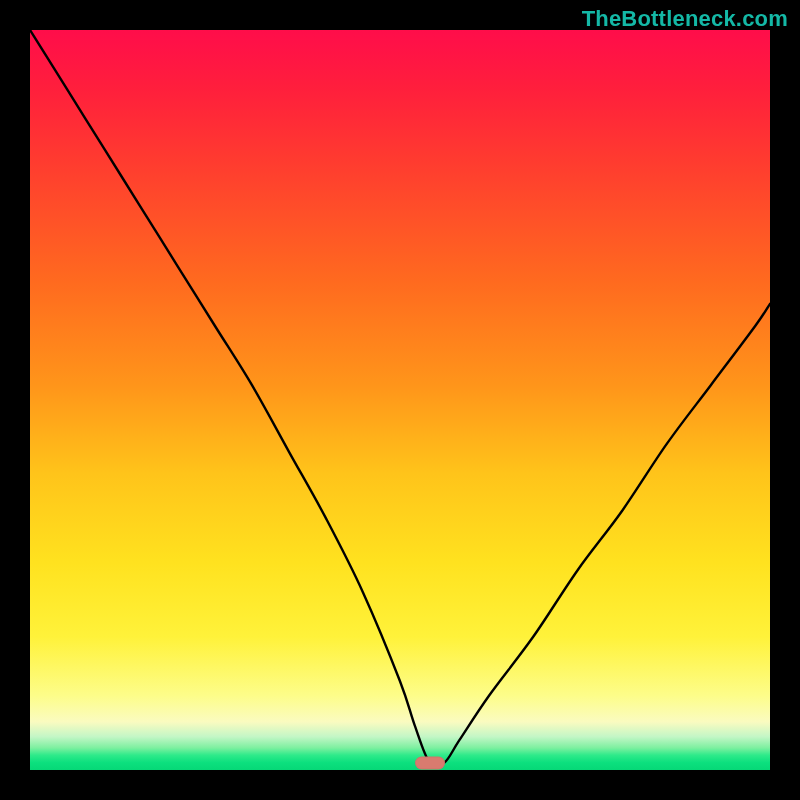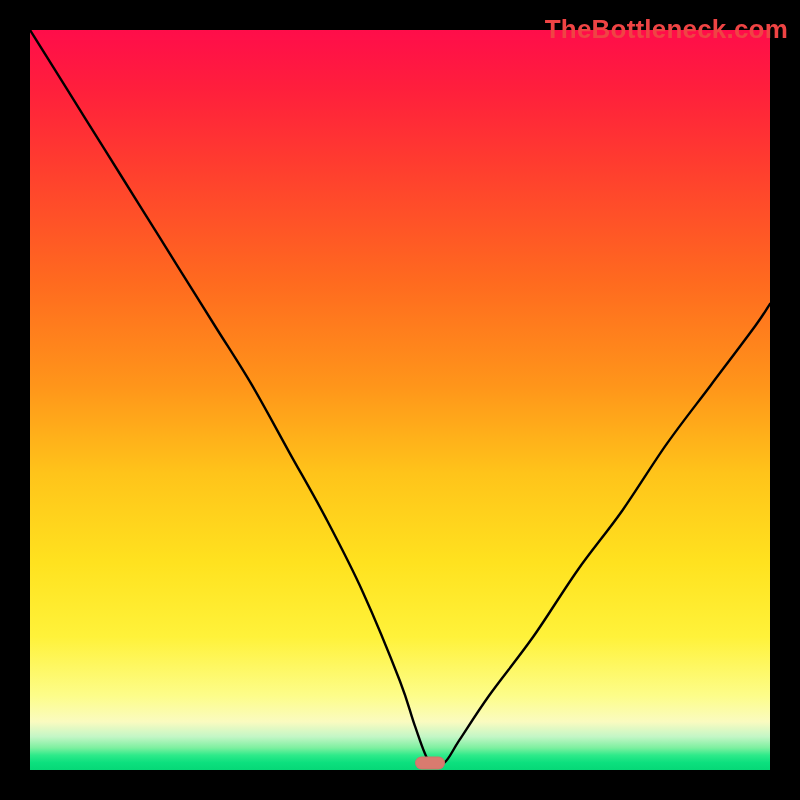--- a/index.html
+++ b/index.html
@@ -64,25 +64,25 @@
     position: absolute;
     width: 30px;
     height: 13px;
     background: #d87b6f;
     border-radius: 7px;
     transform: translate(-50%, -50%);
     box-shadow: 0 0 0 1px rgba(0,0,0,0.05) inset;
   }
   .watermark {
     position: absolute;
-    top: 14px;
+    top: 6px;
     right: 12px;
-    font-size: 26px;
+    font-size: 22px;
     font-weight: 600;
-    color: #ef4444;
+    color: #14b8a6;
     letter-spacing: 0.2px;
     user-select: none;
     pointer-events: none;
   }
 </style>
 </head>
 <body>
 
 <div class="plot-wrap">
 

